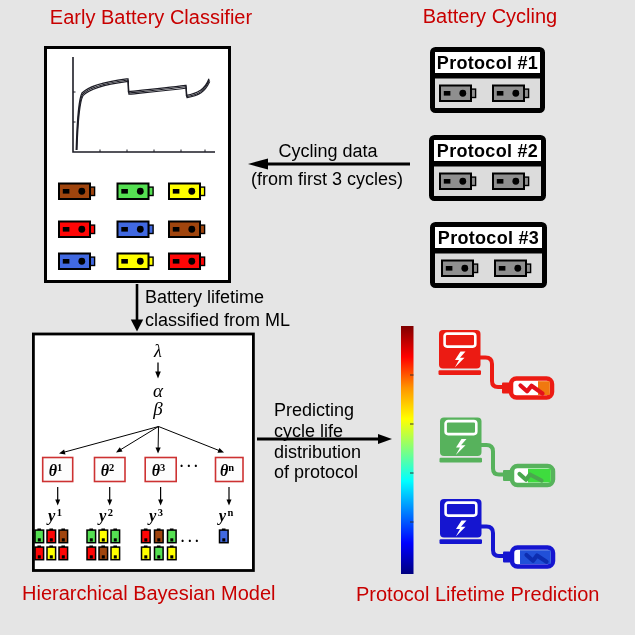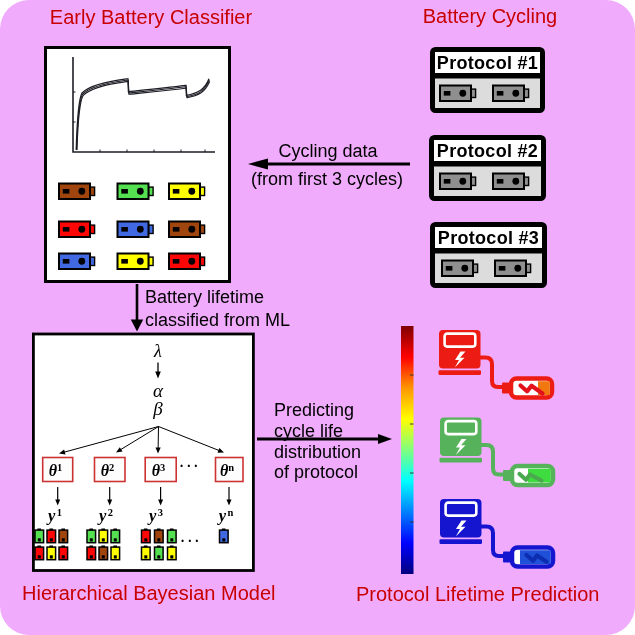--- a/index.html
+++ b/index.html
@@ -1,16 +1,16 @@
 <!DOCTYPE html>
 <html><head>
 <meta charset="utf-8">
 <style>
   html,body{margin:0;padding:0;background:#fff;}
-  #stage{position:relative;width:635px;height:635px;background:#f0abfc;overflow:hidden;border-radius:29px;}
+  #stage{position:relative;width:635px;height:635px;background:#e5e5e5;overflow:hidden;}
   svg{display:block;}
   .rt{font-family:"Liberation Sans",sans-serif;fill:#c80000;font-size:20px;}
   .bt{font-family:"Liberation Sans",sans-serif;fill:#000;font-size:18px;}
   .mt{font-family:"Liberation Serif",serif;font-style:italic;font-weight:bold;fill:#000;}
 </style>
 </head>
 <body>
 <div id="stage">
 <svg width="635" height="635" viewBox="0 0 635 635">
 <defs>

